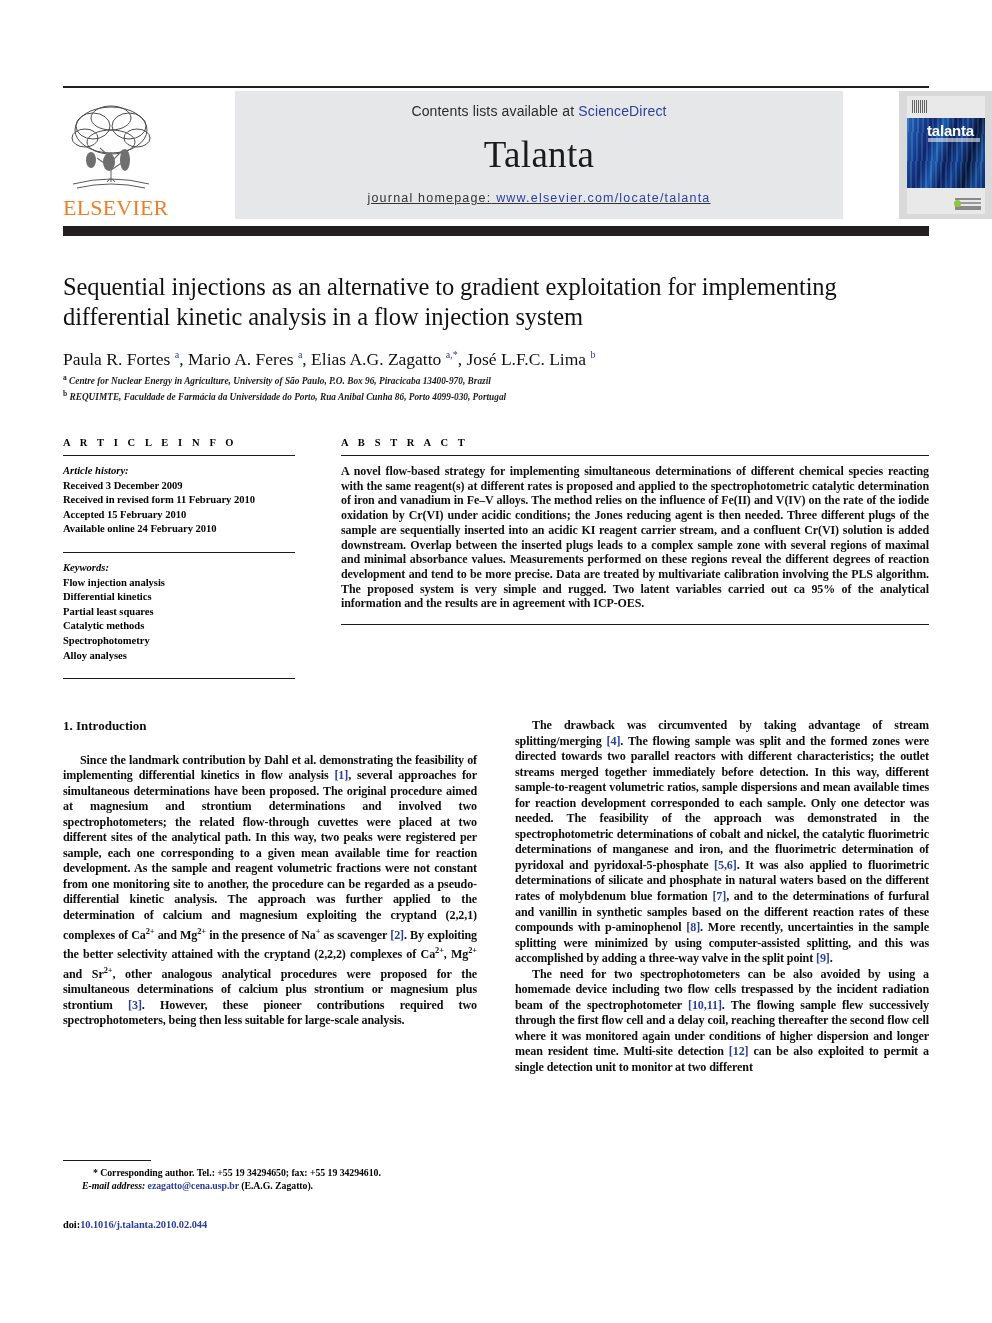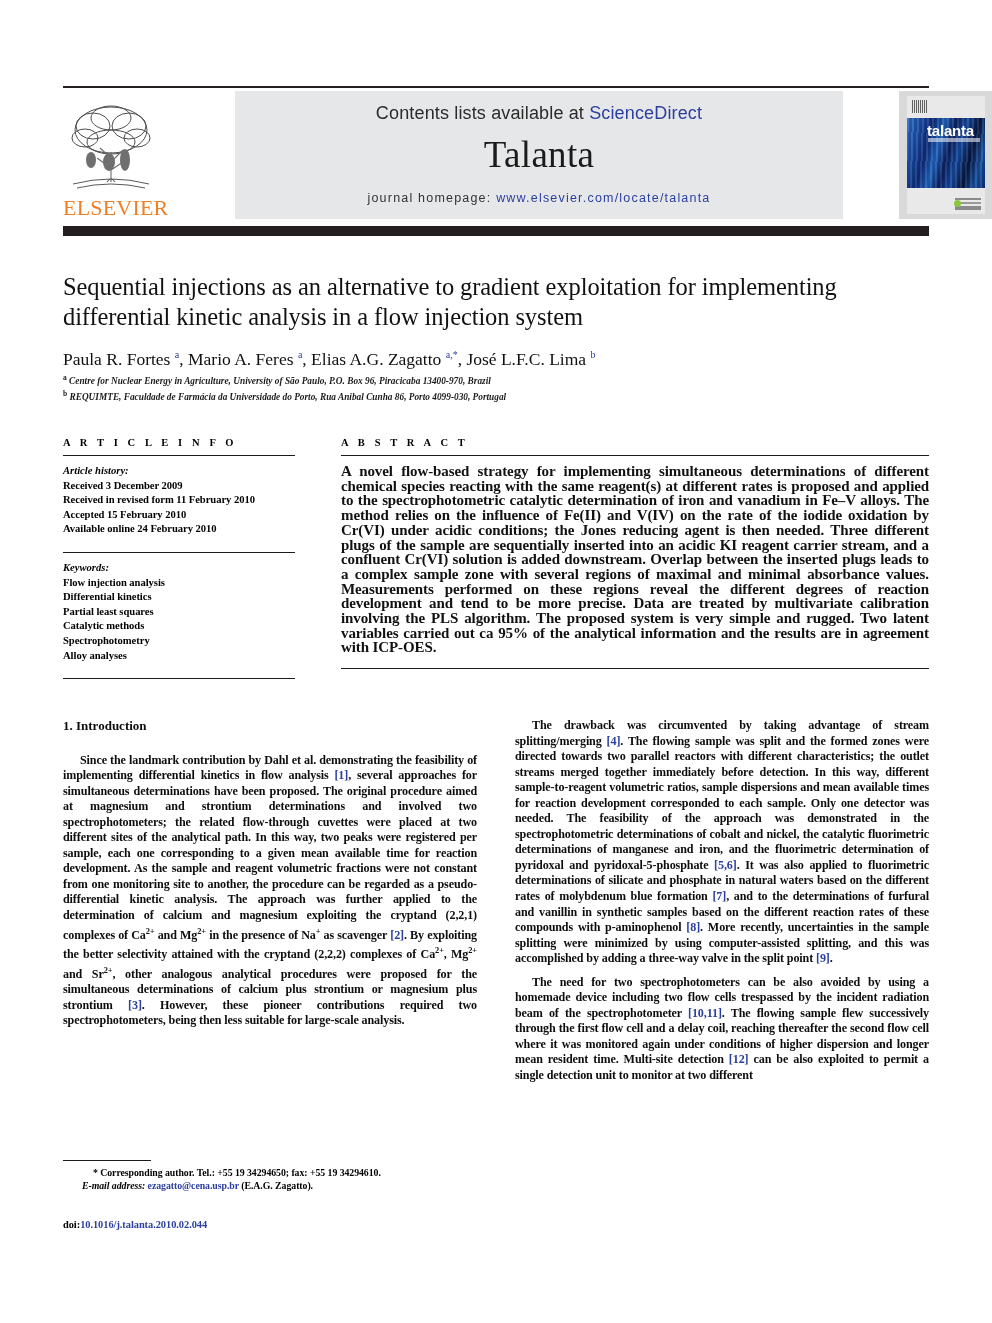--- a/index.html
+++ b/index.html
@@ -74,21 +74,21 @@
     width: 608px;
     height: 128px;
     background: #e6e7e8;
   }
   .contents-line {
     position: absolute;
     left: 0; top: 12px;
     width: 608px;
     text-align: center;
     font-family: "Liberation Sans", sans-serif;
-    font-size: 18px;
+    font-size: 14px;
     color: #2b2b2b;
     letter-spacing: 0.15px;
   }
   .sd-link { color: #2b3f9e; }
   .journal-name {
     position: absolute;
     left: 0; top: 42px;
     width: 608px;
     text-align: center;
     font-family: "Liberation Serif", serif;
@@ -98,20 +98,21 @@
   }
   .homepage-line {
     position: absolute;
     left: 0; top: 100px;
     width: 608px;
     text-align: center;
     font-family: "Liberation Sans", sans-serif;
     font-size: 12.5px;
     color: #333333;
     letter-spacing: 1.2px;
+    text-decoration: underline;
   }
   .homepage-url { color: #2b3f9e; }
 
   .cover-thumb {
     position: absolute;
     left: 836px; top: 5px;
     width: 93px;
     height: 128px;
     background: #d9d9d9;
     overflow: hidden;
@@ -263,21 +264,21 @@
   .info-line {
     font-family: "Liberation Serif", serif;
     font-weight: bold;
     font-size: 10.6px;
     line-height: 14.6px;
     letter-spacing: -0.05px;
   }
   .abs-text {
     font-family: "Liberation Serif", serif;
     font-weight: bold;
-    font-size: 15px;
+    font-size: 12px;
     line-height: 14.7px;
     text-align: justify;
     color: #111111;
     letter-spacing: -0.1px;
   }
   .abs-copy {
     font-family: "Liberation Serif", serif;
     font-weight: bold;
     font-size: 11.2px;
     text-align: right;
@@ -300,21 +301,21 @@
   .body-col.left  { left: 63px; }
   .body-col.right { left: 515px; }
   .sec-head {
     font-family: "Liberation Serif", serif;
     font-weight: bold;
     font-size: 13px;
     margin-bottom: 19px;
     letter-spacing: 0;
   }
   .para { text-indent: 17px; margin: 0; }
-  .para + .para { margin-top: 8px; }
+  .para + .para { margin-top: 0; }
   .ref { color: #2b3f9e; }
   sup.chg { font-size: 8.4px; }
 
   
   .fn-rule {
     position: absolute;
     left: 63px; top: 1160px;
     width: 88px;
     height: 1px;
     background: #1b1b1b;

